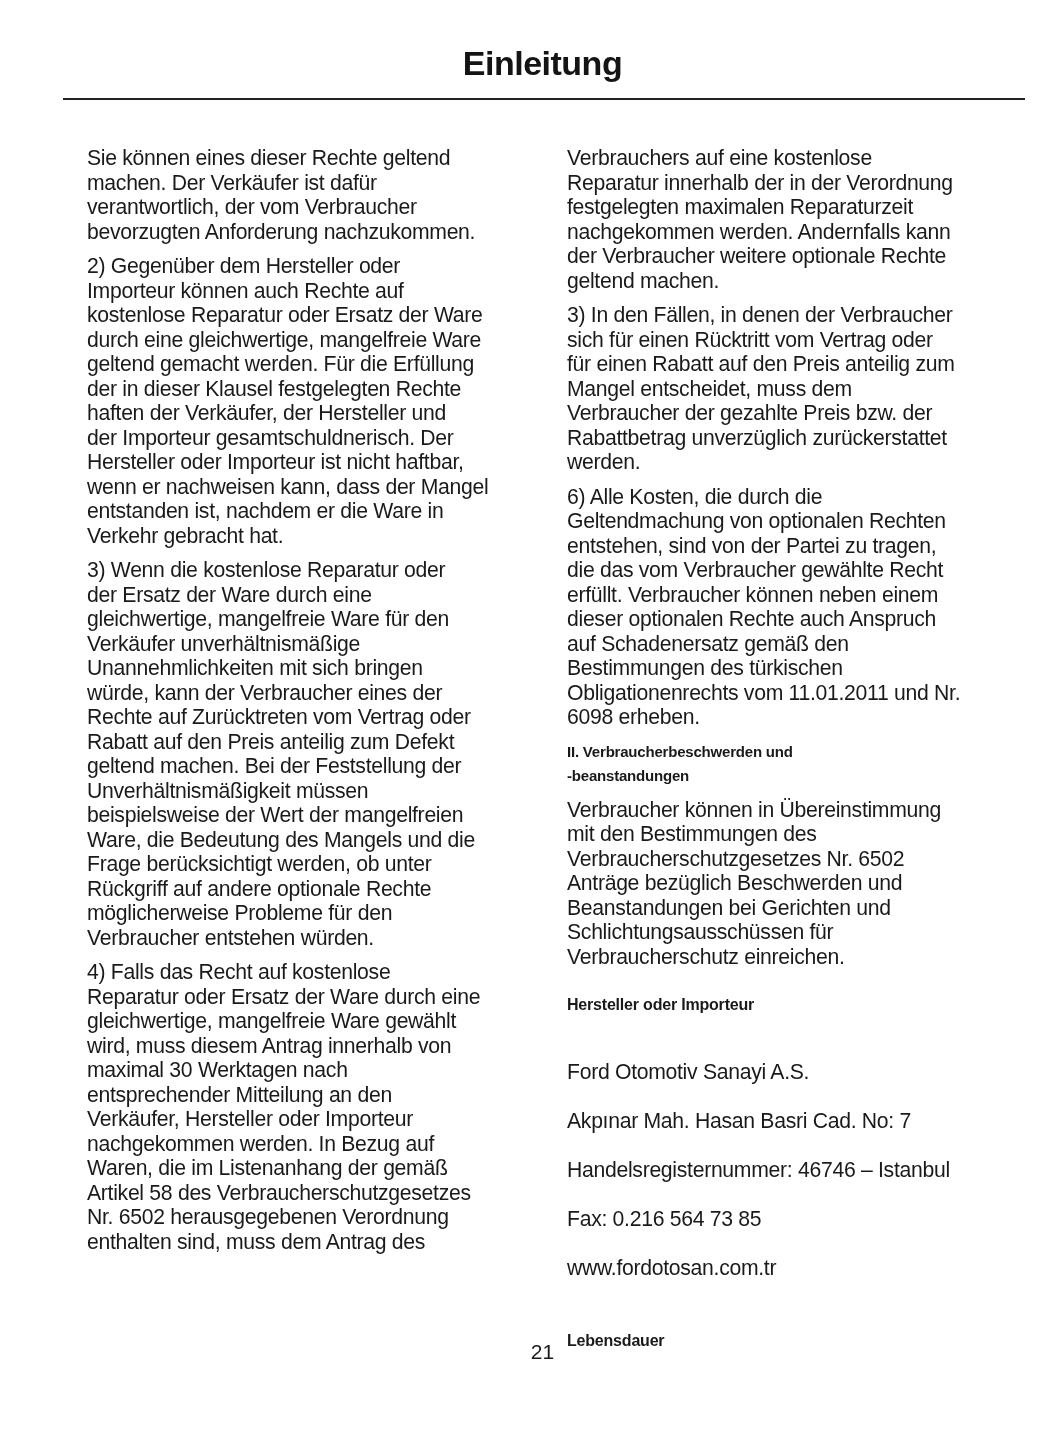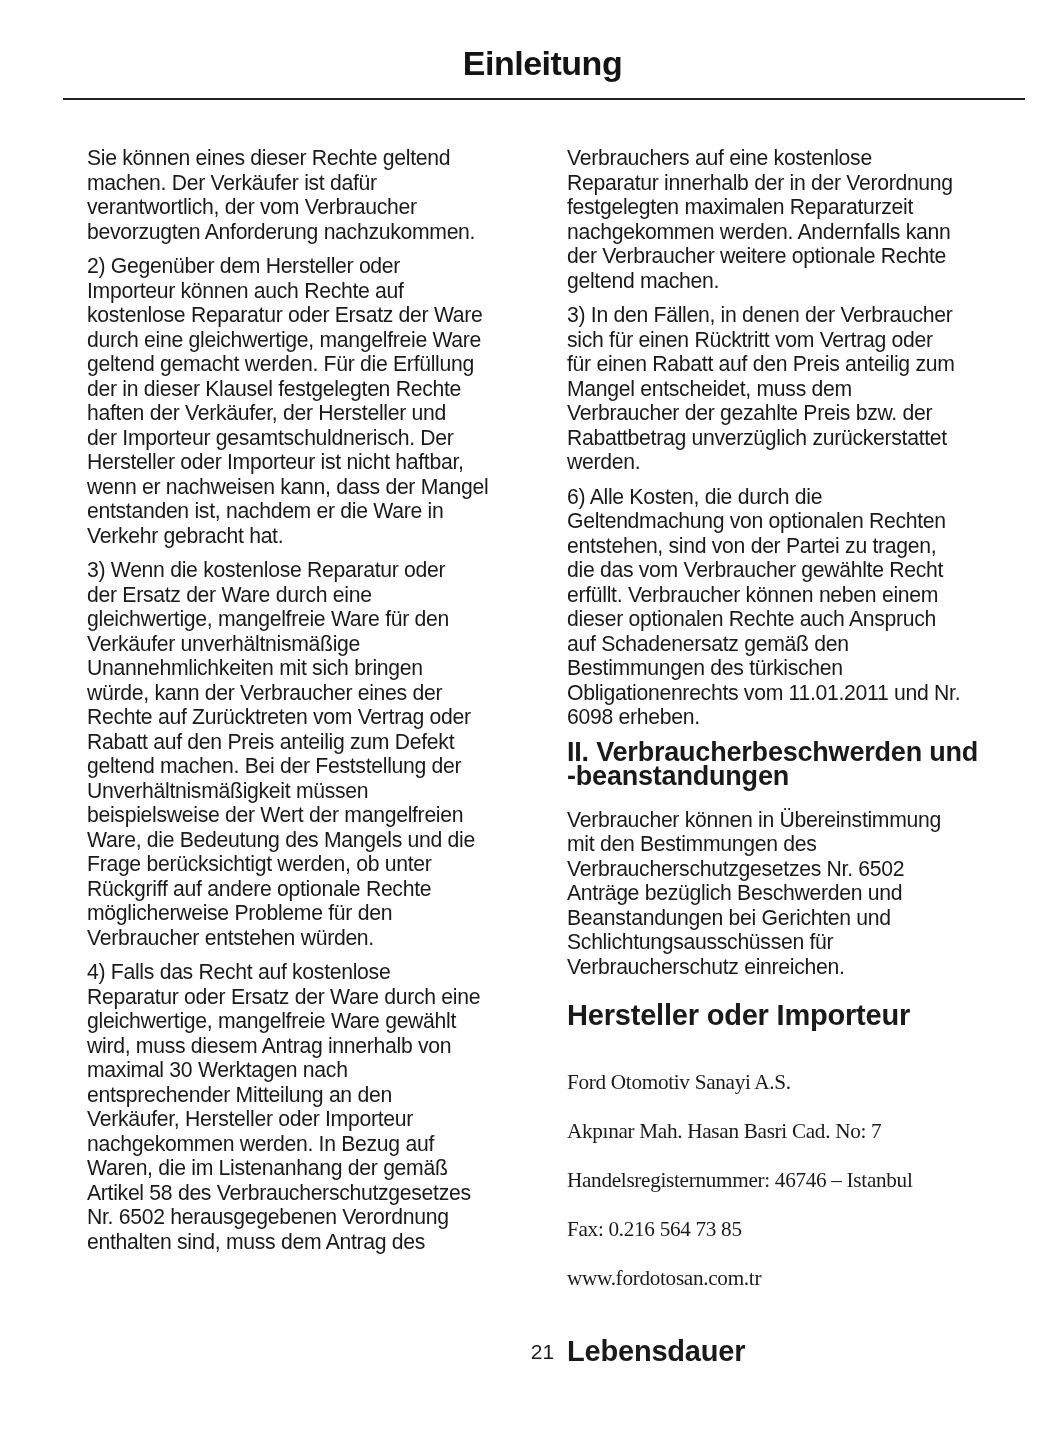--- a/index.html
+++ b/index.html
@@ -17,28 +17,28 @@
     position: absolute; left: 63px; width: 962px; top: 98px; height: 2px; background: #222;
   }
   .col {
     position: absolute; top: 146px; width: 455px;
     font-size: 21.2px; line-height: 24.5px; letter-spacing: -0.3px;
   }
   .col.left { left: 87px; }
   .col.right { left: 567px; }
   .para { margin: 0 0 10px 0; white-space: pre-line; }
   .subhead {
-    font-weight: 700; font-size: 27px; line-height: 24px; margin: 0 0 20px 0;
+    font-weight: 700; font-size: 15px; line-height: 24px; margin: 0 0 10px 0;
     white-space: pre-line; letter-spacing: -0.2px;
   }
   .section-head {
-    font-weight: 700; font-size: 29px; line-height: 28px; margin: 22px 0 16px 0;
+    font-weight: 700; font-size: 16px; line-height: 28px; margin: 22px 0 16px 0;
     letter-spacing: -0.2px;
   }
-  .addr { white-space: pre-line; margin: 0 0 10px 0; font-family: Liberation Serif, serif; }
+  .addr { white-space: pre-line; margin: 0 0 10px 0; }
   .page-number {
     position: absolute; top: 1340px; left: 0; width: 1085px; text-align: center;
     font-size: 21px;
   }
 </style>
 </head>
 <body>
 
 <div class="page-title">Einleitung</div>
 <div class="rule"></div>

